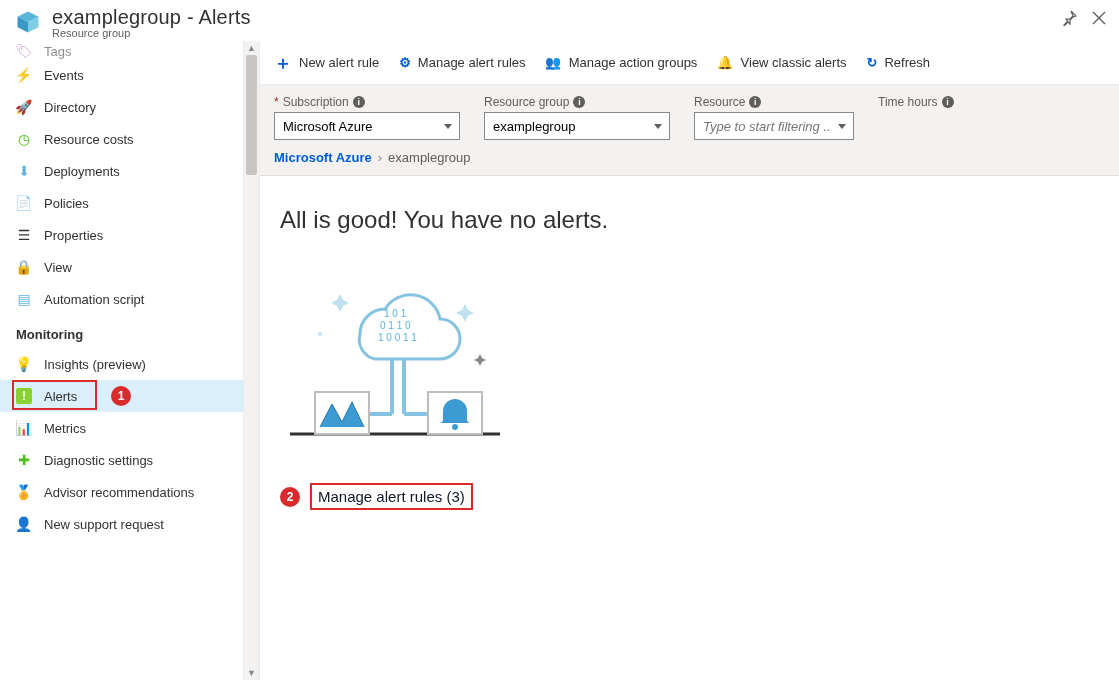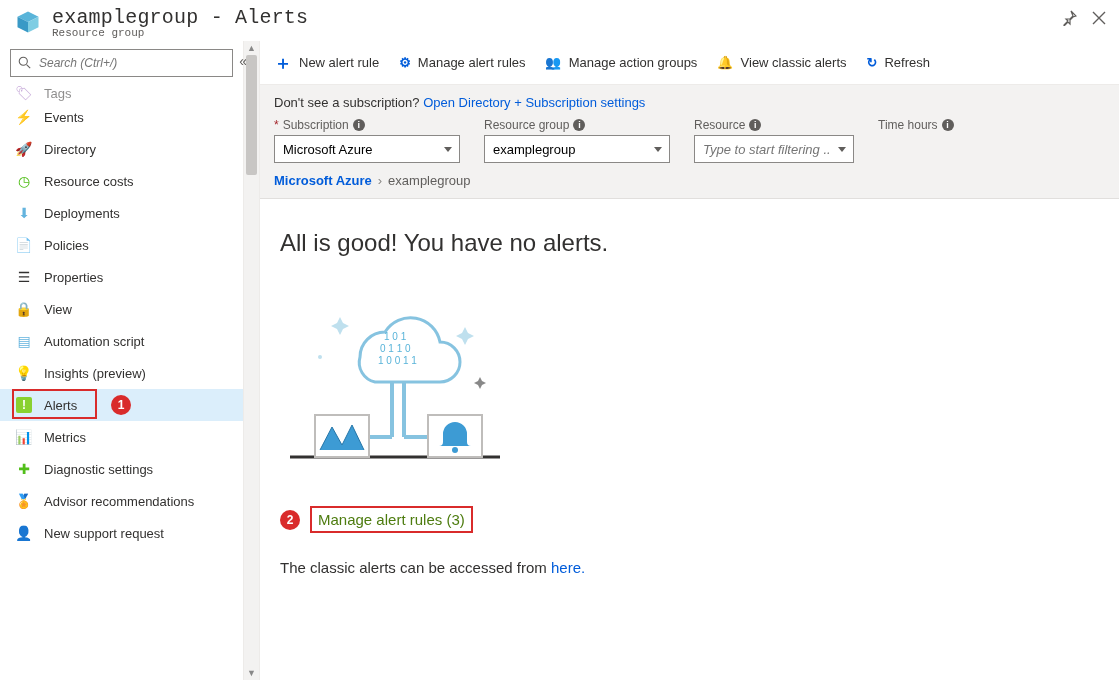--- a/index.html
+++ b/index.html
@@ -1,21 +1,21 @@
 <!DOCTYPE html>
 <html><head>
 <meta charset="utf-8">
 <style>
   * { box-sizing: border-box; margin: 0; padding: 0; }
   body { font-family: "Segoe UI", Arial, sans-serif; font-size: 13px; color: #323130; background: #fff; width: 1119px; height: 681px; overflow: hidden; }
 
   
   .header { display: flex; align-items: flex-start; padding: 6px 12px 2px 14px; }
   .header-icon { margin-right: 10px; margin-top: 2px; }
-  .header-titles { flex: 1; font-family: Liberation Mono, monospace; }
+  .header-titles { flex: 1; }
   .header-title { font-size: 20px; font-weight: 400; color: #323130; letter-spacing: 0.2px; }
   .header-subtitle { font-size: 11px; color: #605e5c; margin-top: -2px; }
   .header-actions { display: flex; gap: 14px; margin-top: 4px; }
   .header-action { width: 16px; height: 16px; cursor: pointer; color: #605e5c; }
 
   
   .shell { display: flex; height: calc(681px - 42px); border-top: none; }
   .sidebar { width: 244px; border-right: 1px solid #edebe9; display: flex; flex-direction: column; position: relative; }
   .scroll-gutter { width: 16px; background: #f3f2f1; border-right: 1px solid #edebe9; display:flex; flex-direction:column; }
   .scroll-gutter .arrow { height: 14px; text-align:center; font-size:9px; color:#888; line-height:14px; cursor:pointer;}
@@ -57,21 +57,21 @@
   .select-wrap::after { content:""; position:absolute; right:8px; top:12px; width:0; height:0; border-left:4px solid transparent; border-right:4px solid transparent; border-top:5px solid #605e5c; pointer-events:none;}
   .breadcrumb { display:flex; gap:6px; align-items:center; margin-top:10px; font-size:13px;}
   .breadcrumb .bc-link { color:#015cda; font-weight:600; cursor:pointer;}
   .breadcrumb .bc-sep { color:#8a8886; }
   .breadcrumb .bc-cur { color:#605e5c; }
 
   .content { flex:1; padding:30px 20px 10px; overflow:auto;}
   .big-msg { font-size:24px; font-weight:400; color:#323130; margin-bottom:20px;}
   .illus { margin: 14px auto 16px; }
   .manage-link-wrap { display:inline-flex; align-items:center; gap:10px; position:relative; margin-top:10px;}
-  .manage-link { color:#4d7c0f; font-size:15px; cursor:pointer; padding:3px 6px; border:2px solid #d92b2b;}
+  .manage-link { color:#0f172a; font-size:15px; cursor:pointer; padding:3px 6px; border:2px solid #d92b2b;}
   .classic-line { margin-top:26px; font-size:15px; color:#323130;}
   .classic-line a { color:#015cda; cursor:pointer; text-decoration:none;}
 
 </style>
 </head>
 <body>
 
 <div class="header">
   <div class="header-icon">
     <svg width="28" height="28" viewBox="0 0 32 32">
@@ -94,30 +94,20 @@
       <svg width="16" height="16" viewBox="0 0 16 16">
           <path d="M2 2l12 12M14 2L2 14" stroke="#605e5c" stroke-width="1.4"></path>
         </svg>
     </span>
   </div>
 </div>
 
 <div class="shell">
 
   <div class="sidebar">
-    <div class="search-wrap">
-      <span class="search-icon">
-        <svg width="13" height="13" viewBox="0 0 16 16">
-            <circle cx="6.5" cy="6.5" r="5" fill="none" stroke="#605e5c" stroke-width="1.3"></circle>
-            <line x1="10.5" y1="10.5" x2="15" y2="15" stroke="#605e5c" stroke-width="1.3"></line>
-          </svg>
-      </span>
-      <input class="search-input" placeholder="Search (Ctrl+/)" style="">
-      <span class="collapse-icon">«</span>
-    </div>
     <div class="nav">
 
       <div class="nav-item" style="opacity:.55; height:18px; overflow:hidden; align-items:flex-end; padding-bottom:0;">
         <span class="nav-icon" style="color:#945db7;">🏷</span>
         <span class="nav-label">Tags</span>
       </div>
       <div class="nav-item">
         <span class="nav-icon" style="color:#f2b200;">⚡</span>
         <span class="nav-label">Events</span>
       </div>
@@ -144,20 +134,21 @@
         </div>
       <div class="nav-item">
           <span class="nav-icon">🔒</span>
           <span class="nav-label">View</span>
         </div>
       <div class="nav-item">
           <span class="nav-icon" style="color:#64b4de;">▤</span>
           <span class="nav-label">Automation script</span>
         </div>
 
+      <div class="nav-section">Monitoring</div>
       <div class="nav-item">
           <span class="nav-icon" style="color:#015cda;">💡</span>
           <span class="nav-label">Insights (preview)</span>
         </div>
       <div class="nav-item active" style="position:relative;">
         <span class="nav-icon" style="background:#89d130;color:#fff;border-radius:2px;width:16px;height:16px;font-size:12px;font-weight:bold;">!</span>
         <span class="nav-label">Alerts</span>
         <span class="highlight-box-red" style="left:12px; top:0; right:146px; height:30px;"></span>
         <span class="callout-badge" style="right:112px; top:6px;">1</span>
       </div>
@@ -207,23 +198,20 @@
         <span class="ticon">🔔</span>
         <span>View classic alerts</span>
       </div>
       <div class="toolbar-btn">
         <span class="ticon">↻</span>
         <span>Refresh</span>
       </div>
     </div>
 
     <div class="filterbar">
-      <div class="subhint">
-        <span>Don't see a subscription? </span><a>Open Directory + Subscription settings</a>
-      </div>
       <div class="filter-row">
         <div class="filter-group">
           <div class="filter-label">
               <span class="req">*</span>
               <span>Subscription</span>
               <span class="info-icon">i</span>
             </div>
           <div class="select-wrap"><input class="filter-select" readonly="" value="Microsoft Azure" style=""></div>
         </div>
         <div class="filter-group">
@@ -280,18 +268,15 @@
           <path d="M60 40 l3 6 l6 3 l-6 3 l-3 6 l-3 -6 l-6 -3 l6 -3 z" fill="#bfe0ee"></path>
           <path d="M185 50 l3 6 l6 3 l-6 3 l-3 6 l-3 -6 l-6 -3 l6 -3 z" fill="#bfe0ee"></path>
           <path d="M200 100 l2 4 l4 2 l-4 2 l-2 4 l-2 -4 l-4 -2 l4 -2 z" fill="#888"></path>
           <circle cx="40" cy="80" r="2" fill="#bfe0ee"></circle>
         </svg>
       </div>
       <div class="manage-link-wrap">
         <span class="callout-badge" style="position:static;">2</span>
         <span class="manage-link">Manage alert rules (3)</span>
       </div>
-      <div class="classic-line">
-        <span>The classic alerts can be accessed from </span><a>here.</a>
-      </div>
     </div>
   </div>
 </div>
 
 </body></html>

